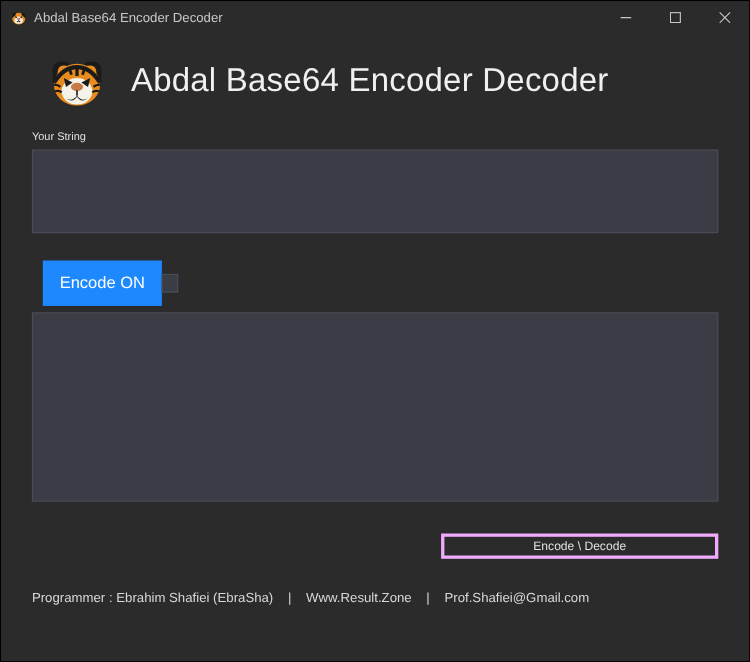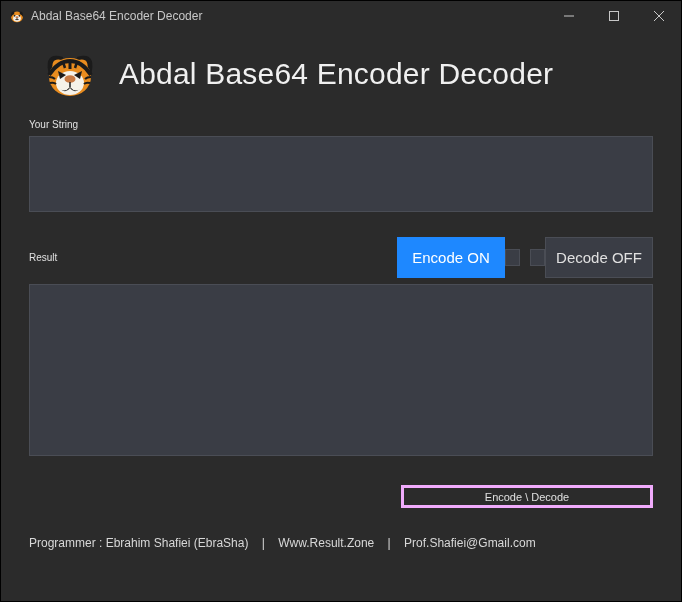--- a/index.html
+++ b/index.html
@@ -195,29 +195,24 @@
     </span>
     <div class="app-title">Abdal Base64 Encoder Decoder</div>
   </div>
 
   
   <span class="field-label">Your String</span>
   <textarea class="textbox tb-input" style=""></textarea>
 
   
   <div class="result-row">
-    <span class="field-label">Result</span>
     <div class="toggle-group">
       <div class="toggle">
         <div class="toggle-label active">Encode ON</div>
         <div class="toggle-box"></div>
-      </div>
-      <div class="toggle">
-        <div class="toggle-box"></div>
-        <div class="toggle-label">Decode OFF</div>
       </div>
     </div>
   </div>
 
   <textarea class="textbox tb-result" style=""></textarea>
 
   
   <button class="main-button">Encode \ Decode</button>
 
   

